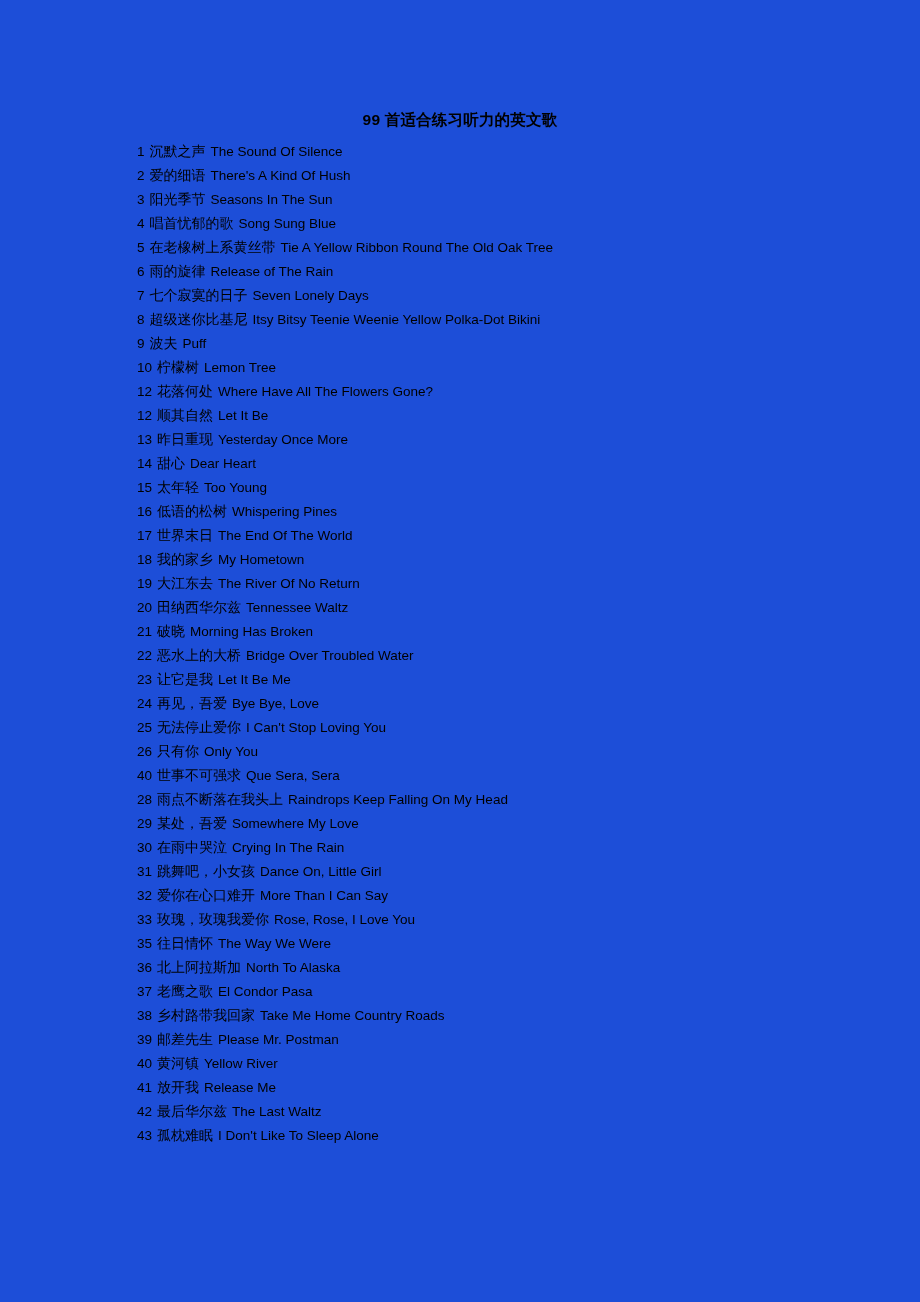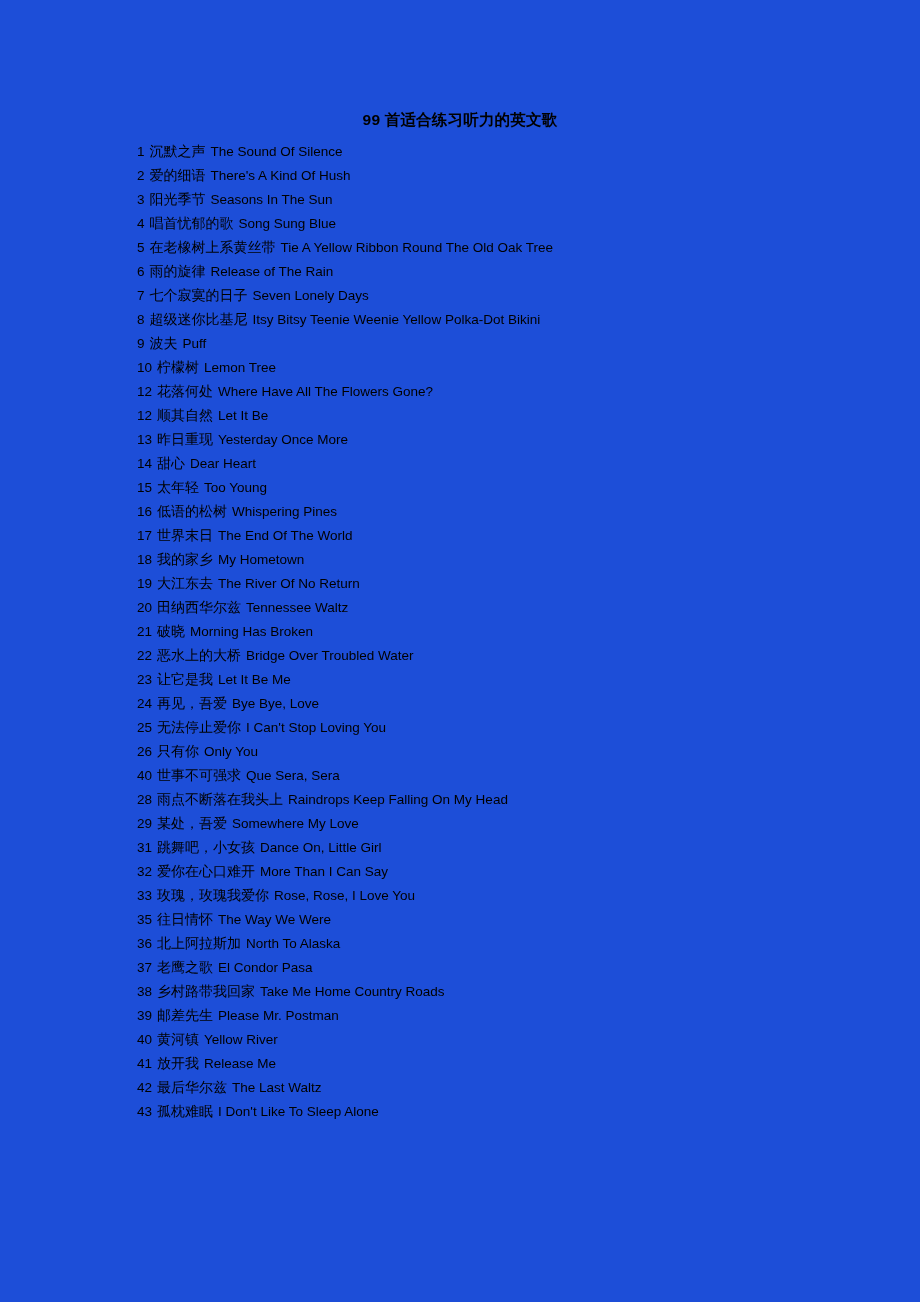--- a/index.html
+++ b/index.html
@@ -97,20 +97,21 @@
       <li class="song-item"><span class="song-index">20</span><span class="song-cn">田纳西华尔兹</span><span class="song-en">Tennessee Waltz</span></li>
       <li class="song-item"><span class="song-index">21</span><span class="song-cn">破晓</span><span class="song-en">Morning Has Broken</span></li>
       <li class="song-item"><span class="song-index">22</span><span class="song-cn">恶水上的大桥</span><span class="song-en">Bridge Over Troubled Water</span></li>
       <li class="song-item"><span class="song-index">23</span><span class="song-cn">让它是我</span><span class="song-en">Let It Be Me</span></li>
       <li class="song-item"><span class="song-index">24</span><span class="song-cn">再见，吾爱</span><span class="song-en">Bye Bye, Love</span></li>
       <li class="song-item"><span class="song-index">25</span><span class="song-cn">无法停止爱你</span><span class="song-en">I Can't Stop Loving You</span></li>
       <li class="song-item"><span class="song-index">26</span><span class="song-cn">只有你</span><span class="song-en">Only You</span></li>
       <li class="song-item"><span class="song-index">40</span><span class="song-cn">世事不可强求</span><span class="song-en">Que Sera, Sera</span></li>
       <li class="song-item"><span class="song-index">28</span><span class="song-cn">雨点不断落在我头上</span><span class="song-en">Raindrops Keep Falling On My Head</span></li>
       <li class="song-item"><span class="song-index">29</span><span class="song-cn">某处，吾爱</span><span class="song-en">Somewhere My Love</span></li>
+      <li class="song-item"><span class="song-index">30</span><span class="song-cn">在雨中哭泣</span><span class="song-en">Crying In The Rain</span></li>
       <li class="song-item"><span class="song-index">31</span><span class="song-cn">跳舞吧，小女孩</span><span class="song-en">Dance On, Little Girl</span></li>
       <li class="song-item"><span class="song-index">32</span><span class="song-cn">爱你在心口难开</span><span class="song-en">More Than I Can Say</span></li>
       <li class="song-item"><span class="song-index">33</span><span class="song-cn">玫瑰，玫瑰我爱你</span><span class="song-en">Rose, Rose, I Love You</span></li>
       <li class="song-item"><span class="song-index">35</span><span class="song-cn">往日情怀</span><span class="song-en">The Way We Were</span></li>
       <li class="song-item"><span class="song-index">36</span><span class="song-cn">北上阿拉斯加</span><span class="song-en">North To Alaska</span></li>
       <li class="song-item"><span class="song-index">37</span><span class="song-cn">老鹰之歌</span><span class="song-en">El Condor Pasa</span></li>
       <li class="song-item"><span class="song-index">38</span><span class="song-cn">乡村路带我回家</span><span class="song-en">Take Me Home Country Roads</span></li>
       <li class="song-item"><span class="song-index">39</span><span class="song-cn">邮差先生</span><span class="song-en">Please Mr. Postman</span></li>
       <li class="song-item"><span class="song-index">40</span><span class="song-cn">黄河镇</span><span class="song-en">Yellow River</span></li>
       <li class="song-item"><span class="song-index">41</span><span class="song-cn">放开我</span><span class="song-en">Release Me</span></li>

